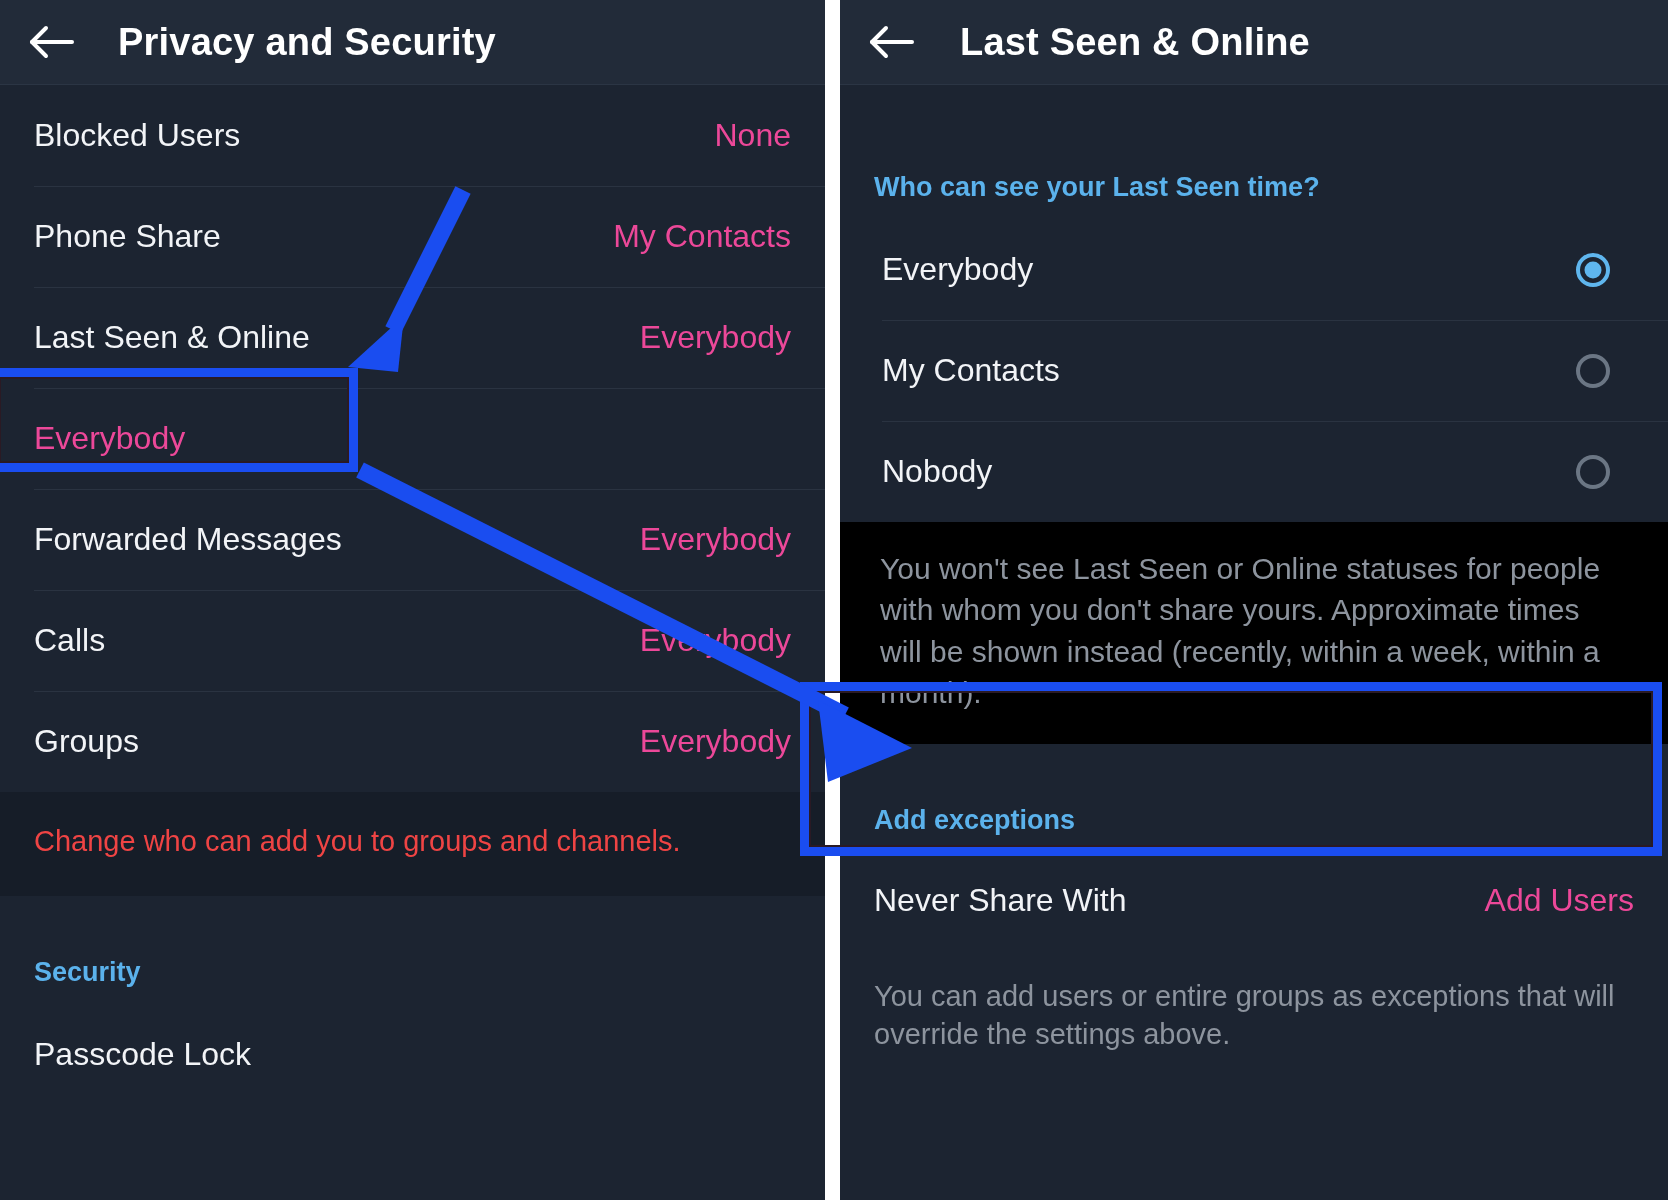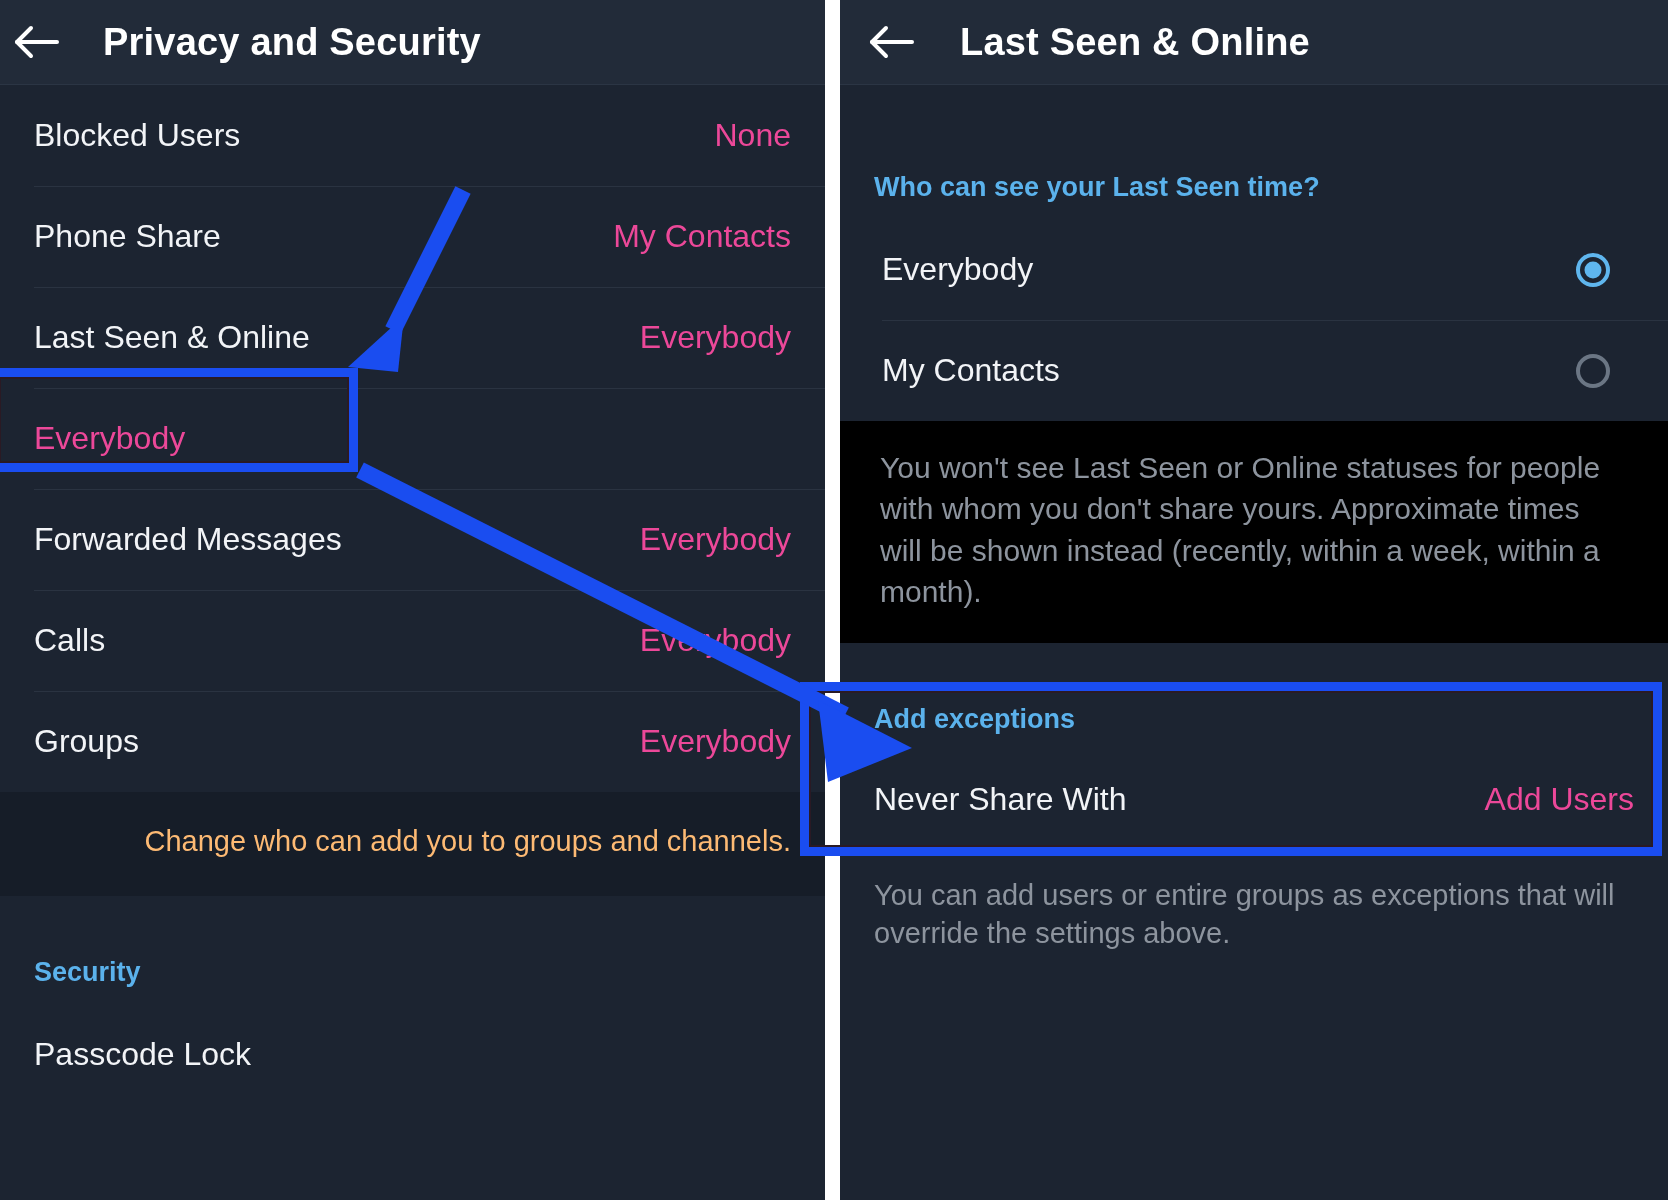--- a/index.html
+++ b/index.html
@@ -38,21 +38,21 @@
   .panel-right { width: 828px; }
 
   
   .appbar {
     height: 84px;
     background: #222b39;
     display: flex;
     align-items: center;
     border-bottom: 1px solid #2b3544;
   }
-  .appbar-left  { padding-left: 11px; }
+  .appbar-left  { padding-left: 26px; }
   .appbar-right { padding-left: 26px; }
   .back-icon {
     width: 52px;
     height: 52px;
     display: flex;
     align-items: center;
     justify-content: center;
     flex: 0 0 52px;
   }
   .back-icon svg { display:block; }
@@ -108,26 +108,25 @@
     color: #ec4899;
     font-size: 32px;
     white-space: nowrap;
   }
 
   .row-plain { height: 101px; }
 
   
   .footer-note {
     background: #161d28;
-    color: #fdba74;
+    color: #ef4444;
     font-size: 29px;
     line-height: 1.32;
     padding: 30px 34px 36px 34px;
     box-sizing: border-box;
-    text-align: right;
   }
   .footer-note-flat {
     background: transparent;
     color: #8d949e;
     font-size: 29px;
     line-height: 1.32;
     padding: 26px 34px 20px 34px;
     box-sizing: border-box;
   }
   .desc-block {
@@ -298,20 +297,24 @@
     <div class="radio-row">
       <span class="radio-label">Everybody</span>
       <span class="radio checked"></span>
     </div>
 
     <div class="radio-row">
       <span class="radio-label">My Contacts</span>
       <span class="radio"></span>
     </div>
 
+    <div class="radio-row">
+      <span class="radio-label">Nobody</span>
+      <span class="radio"></span>
+    </div>
 
     <div class="desc-block">You won't see Last Seen or Online statuses for people with whom you don't share yours. Approximate times will be shown instead (recently, within a week, within a month).</div>
 
     <div class="section-header sh-exceptions">Add exceptions</div>
 
     <div class="row">
       <span class="row-label">Never Share With</span>
       <span class="row-value">Add Users</span>
     </div>
 

